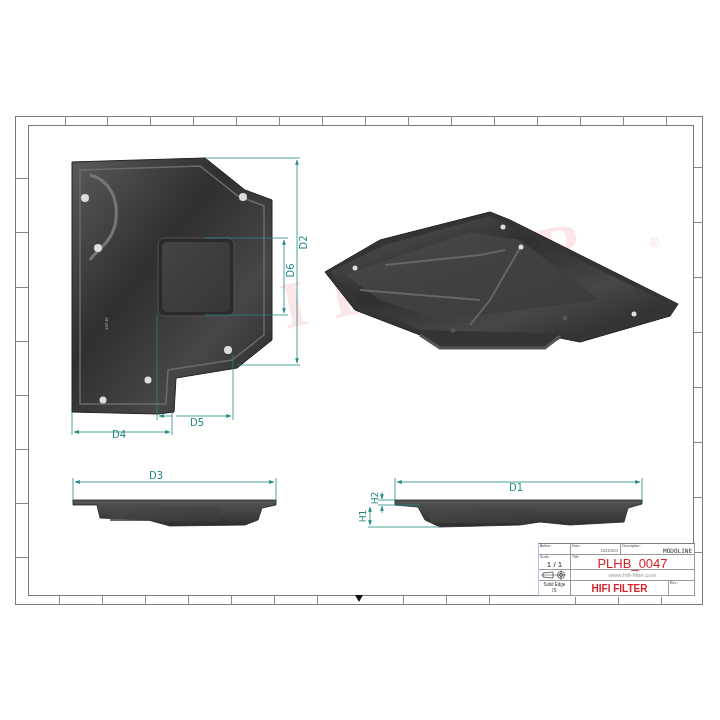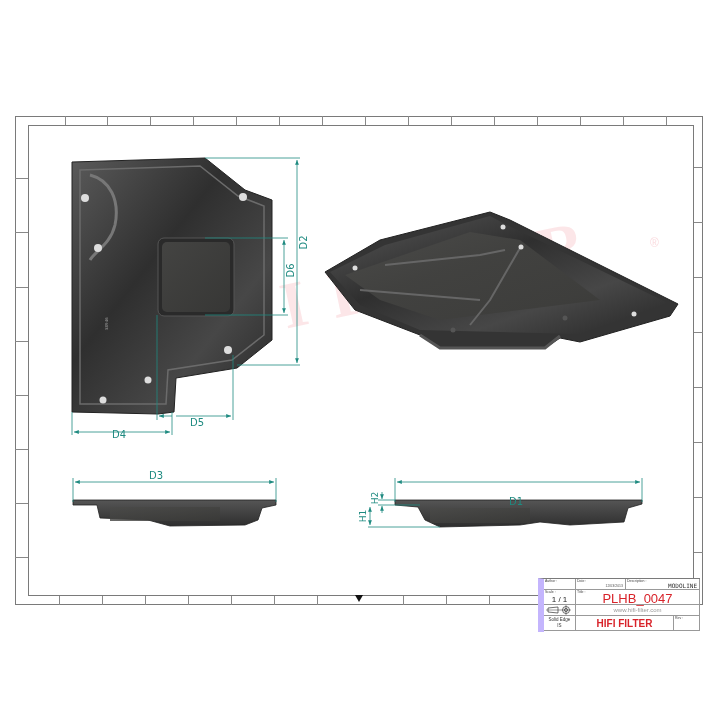--- a/index.html
+++ b/index.html
@@ -3,21 +3,21 @@
 <meta charset="utf-8">
 <style>
   html, body { margin: 0; padding: 0; background: #ffffff; }
   body { width: 720px; height: 720px; position: relative; overflow: hidden; font-family: "Liberation Sans", sans-serif; }
   .sheet { position: absolute; left: 15px; top: 116px; width: 688px; height: 489px; border: 1px solid #7a7a7a; box-sizing: border-box; }
   .inner { position: absolute; left: 28px; top: 125px; width: 666px; height: 471px; border: 1px solid #7a7a7a; box-sizing: border-box; }
   .tick { position: absolute; background: #888; }
   svg.main { position: absolute; left: 0; top: 0; }
   .dim-label { position: absolute; color: #1e8a80; font-size: 10px; font-family: "DejaVu Sans", sans-serif; }
   .dim-label.vert { transform: rotate(-90deg); transform-origin: center center; }
-  .title-block { position: absolute; left: 538px; top: 543px; width: 156px; height: 53px; background: #fff; border-left: 6px solid #c4b5fd; border-top: 1px solid #7a7a7a; font-size: 3.5px; color: #555; margin-top: 35px; }
+  .title-block { position: absolute; left: 538px; top: 543px; width: 156px; height: 53px; background: #fff; border-left: 1px solid #c4b5fd; border-top: 1px solid #7a7a7a; font-size: 3.5px; color: #555; }
   .tb-cell { position: absolute; border-right: 1px solid #999; border-bottom: 1px solid #999; box-sizing: border-box; }
   .tb-lbl { position: absolute; left: 1px; top: 0px; font-size: 3.5px; color: #444; }
   .tb-val { position: absolute; }
   .watermark { position: absolute; font-family: "Liberation Serif", serif; font-weight: bold; color: rgba(230,60,80,0.13); font-size: 66px; letter-spacing: 4px; transform: rotate(-12deg); left: 150px; top: 250px; white-space: nowrap; }
   .reg { position: absolute; left: 650px; top: 236px; font-size: 12px; color: rgba(230,60,80,0.2); }
 </style>
 </head>
 <body>
 
 <div class="sheet"></div>
@@ -178,21 +178,21 @@
   </g>
 
   <path d="M355,595 L363,595 L359,602 Z" fill="#111"></path>
 </svg>
 
 <div class="dim-label vert" style="left:296px;top:237px;">D2</div>
 <div class="dim-label vert" style="left:283px;top:265px;">D6</div>
 <div class="dim-label" style="left:112px;top:429px;">D4</div>
 <div class="dim-label" style="left:190px;top:417px;">D5</div>
 <div class="dim-label" style="left:149px;top:470px;">D3</div>
-<div class="dim-label" style="left:509px;top:496px;">D1</div>
+<div class="dim-label" style="left:509px;top:482px;">D1</div>
 <div class="dim-label vert" style="left:369px;top:493px;font-size:9px;">H2</div>
 <div class="dim-label vert" style="left:357px;top:511px;font-size:9px;">H1</div>
 
 <div class="title-block">
   <div class="tb-cell" style="left:0;top:0;width:32px;height:11px;">
     <span class="tb-lbl">Author :</span>
   </div>
   <div class="tb-cell" style="left:32px;top:0;width:50px;height:11px;">
     <span class="tb-lbl">Date :</span>
     <span class="tb-val" style="right:2px;bottom:1px;font-size:3.5px;">12/03/2013</span>

